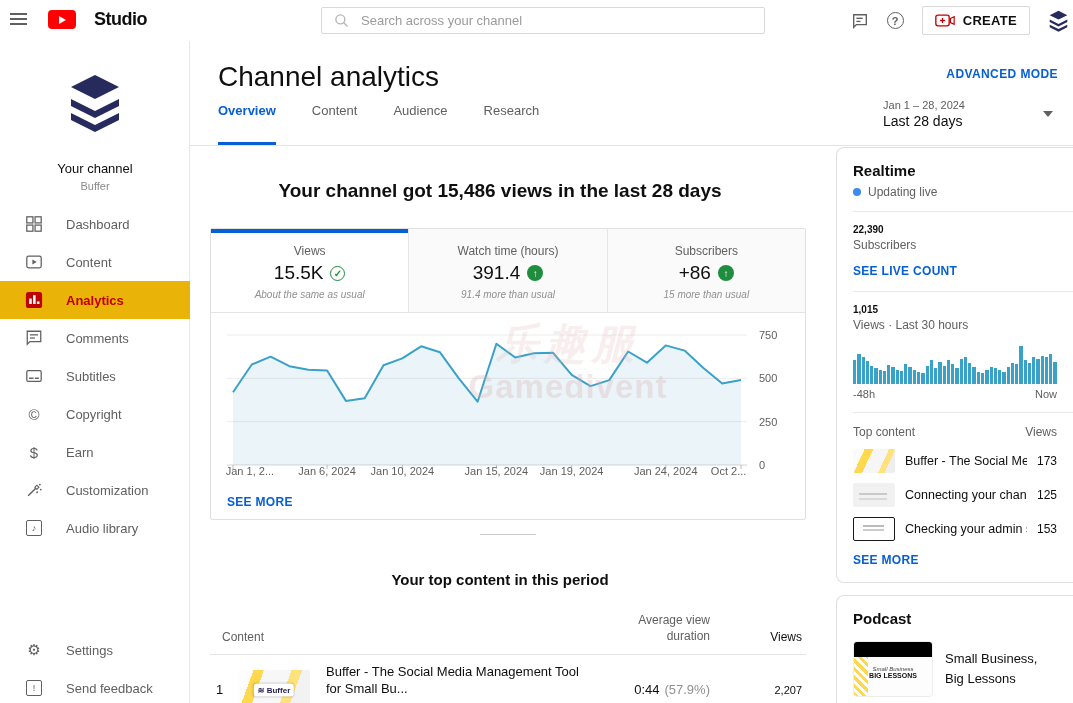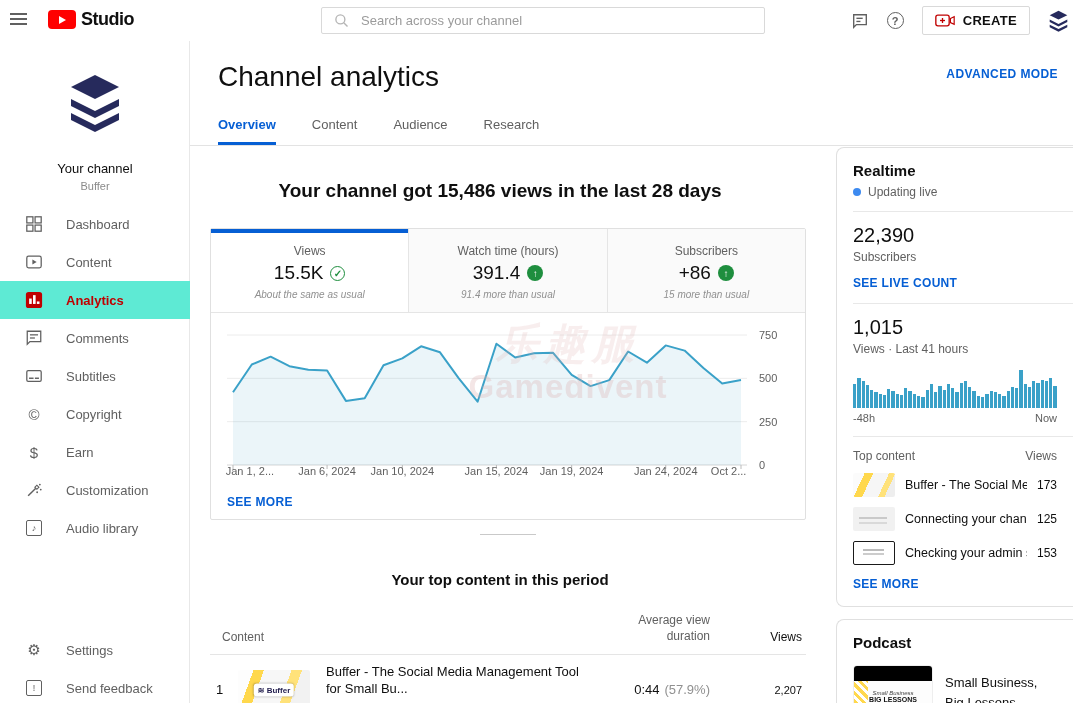--- a/index.html
+++ b/index.html
@@ -3,21 +3,21 @@
 <meta charset="utf-8">
 <style>
   * { margin:0; padding:0; box-sizing:border-box; }
   html,body { width:1073px; height:703px; overflow:hidden; }
   body { font-family:"Liberation Sans", sans-serif; background:#fff; color:#0f0f0f; position:relative; }
 
   
   .topbar { position:absolute; top:0; left:0; width:1073px; height:41px; background:#fff; z-index:30; }
   .hamburger { position:absolute; left:10px; top:13px; width:17px; height:13px; cursor:pointer; }
   .hamburger div { height:1.6px; background:#606060; margin-bottom:3.6px; }
-  .yt-logo { position:absolute; left:48px; top:9px; display:flex; align-items:center; gap:5px;justify-content:center; }
+  .yt-logo { position:absolute; left:48px; top:9px; display:flex; align-items:center; gap:18px;justify-content:center; }
   .yt-badge { width:28px; height:19px; background:#f00; border-radius:4px; position:relative; }
   .yt-badge::after { content:""; position:absolute; left:11px; top:5.5px; border-left:7px solid #fff; border-top:4px solid transparent; border-bottom:4px solid transparent; }
   .yt-wordmark { font-size:18px; font-weight:700; letter-spacing:-0.5px; color:#0f0f0f; }
   .searchbox { position:absolute; left:321px; top:7px; width:444px; height:27px; border:1px solid #d9d9d9; border-radius:2px; display:flex; align-items:center; padding-left:12px; gap:12px; background:#fff; }
   .searchbox input { border:none; outline:none; flex:1; font-size:13px; font-family:"Liberation Sans",sans-serif; color:#0f0f0f; background:transparent; }
   .searchbox input::placeholder { color:#9b9b9b; }
   .topbar-right { position:absolute; right:0; top:0; height:41px; display:flex; align-items:center; gap:18px; padding-right:4px; }
   .icon-btn { color:#606060; display:flex; align-items:center; justify-content:center; cursor:pointer; }
   .help-circle { width:17px; height:17px; border:1.5px solid #606060; border-radius:50%; font-size:11px; font-weight:700; color:#606060; display:flex; align-items:center; justify-content:center; }
   .create-btn { display:flex; align-items:center; gap:8px; border:1px solid #d9d9d9; border-radius:2px; height:29px; padding:0 12px; background:#fff; cursor:pointer; }
@@ -25,31 +25,31 @@
 
   
   .sidebar { position:absolute; left:0; top:41px; width:190px; height:662px; background:#fff; border-right:1px solid #e8e8e8; }
   .channel-avatar { position:absolute; left:0; top:32px; width:190px; display:flex; justify-content:center; }
   .channel-name { position:absolute; top:120px; width:190px; text-align:center; font-size:13px; color:#0f0f0f; }
   .channel-handle { position:absolute; top:139px; width:190px; text-align:center; font-size:11px; color:#8a8a8a; }
   .nav { position:absolute; top:164px; left:0; width:190px; }
   .nav-item { height:38px; display:flex; align-items:center; padding-left:24px; gap:22px; cursor:pointer; }
   .nav-item .nav-icon { width:20px; height:20px; display:flex; align-items:center; justify-content:center; color:#606060; font-size:15px; }
   .nav-item .nav-label { font-size:13px; color:#606060; }
-  .nav-item.active { background:#5eead4; }
+  .nav-item.active { background:#eab308; }
   .nav-item.active .nav-label { color:#c00000; font-weight:700; }
   .nav-footer { position:absolute; top:590px; left:0; width:190px; }
   .boxed-glyph { width:16px; height:16px; border:1.5px solid #606060; border-radius:2px; font-size:9px; color:#606060; display:flex; align-items:center; justify-content:center; }
 
   
   .header { position:absolute; left:190px; top:41px; width:883px; height:105px; background:#fff; border-bottom:1px solid #e3e3e3; z-index:20; }
   .page-title { position:absolute; left:28px; top:20px; font-size:28px; font-weight:500; color:#0f0f0f; }
   .advanced-mode { position:absolute; right:15px; top:26px; font-size:12px; font-weight:700; color:#065fd4; letter-spacing:0.4px; cursor:pointer; }
   .tabs { position:absolute; left:28px; bottom:0; display:flex; gap:36px; }
-  .tab { padding-bottom:13px; font-size:13px; color:#606060; cursor:pointer; position:relative; }
+  .tab { padding-bottom:27px; font-size:13px; color:#606060; cursor:pointer; position:relative; }
   .tab.active { color:#065fd4; font-weight:700; }
   .tab.active::after { content:""; position:absolute; left:0; right:0; bottom:0; height:3px; background:#065fd4; }
   .date-picker { position:absolute; right:20px; bottom:16px; display:flex; align-items:center; cursor:pointer; }
   .date-texts { text-align:left; }
   .date-range { font-size:11px; color:#606060; }
   .date-preset { font-size:14px; color:#0f0f0f; margin-top:2px; }
   .caret-down { width:0; height:0; border-left:5px solid transparent; border-right:5px solid transparent; border-top:6px solid #606060; margin-left:78px; }
 
   
   .main { position:absolute; left:190px; top:146px; width:646px; height:557px; background:#fff; }
@@ -88,21 +88,21 @@
   .td-duration .pct { color:#909090; margin-left:5px; }
   .td-views { width:92px; text-align:right; font-size:11px; color:#0f0f0f; }
 
   
   .right-panel { position:absolute; left:836px; top:147px; width:237px; }
   .panel-card { border:1px solid #e0e0e0; border-right:none; border-radius:8px 0 0 8px; background:#fff; padding:14px 16px; }
   .rt-title { font-size:15px; font-weight:700; color:#0f0f0f; }
   .rt-live { display:flex; align-items:center; gap:7px; margin-top:6px; font-size:12px; color:#606060; }
   .live-dot { width:8px; height:8px; border-radius:50%; background:#3d8af0; }
   .divider { border-top:1px solid #e8e8e8; margin:12px -16px 12px 0; }
-  .big-num { font-size:20px; font-weight:400; color:#0f0f0f; }
+  .big-num { font-size:10px; font-weight:700; color:#0f0f0f; }
   .sub-label { font-size:12px; color:#606060; margin-top:3px; }
   .blue-link { font-size:12px; font-weight:700; color:#065fd4; letter-spacing:0.3px; margin-top:12px; display:inline-block; cursor:pointer; }
   .rt-bars { display:flex; align-items:flex-end; gap:1px; height:40px; margin-top:12px; }
   .rt-bars div { flex:1; background:#3aa1c8; }
   .rt-axis { display:flex; justify-content:space-between; font-size:11px; color:#606060; margin-top:4px; }
   .tc-head { display:flex; justify-content:space-between; font-size:12px; color:#606060; }
   .tc-row { display:flex; align-items:center; margin-top:10px; cursor:pointer; }
   .tc-thumb { width:42px; height:24px; border-radius:2px; margin-right:10px; flex-shrink:0; position:relative; overflow:hidden; }
   .tc-thumb.c1 { background:linear-gradient(115deg,#fbfbfb 0 22%,#ffd84d 22% 38%,#f6f6f6 38% 68%,#ffe27a 68% 80%,#eee 80%); }
   .tc-thumb.c2 { background:#f1f1f1; }
@@ -281,20 +281,27 @@
 </div>
 
 <div class="header">
   <div class="page-title">Channel analytics</div>
   <div class="advanced-mode">ADVANCED MODE</div>
   <div class="tabs">
     <div class="tab active">Overview</div>
     <div class="tab">Content</div>
     <div class="tab">Audience</div>
     <div class="tab">Research</div>
+  </div>
+  <div class="date-picker">
+    <div class="date-texts">
+      <div class="date-range">Jan 1 – 28, 2024</div>
+      <div class="date-preset">Last 28 days</div>
+    </div>
+    <div class="caret-down"></div>
   </div>
 </div>
 
 <div class="main">
   <div class="headline">Your channel got 15,486 views in the last 28 days</div>
 
   <div class="chart-card">
     <div class="metrics">
       <div class="metric selected">
         <div class="sel-bar"></div>
@@ -387,21 +394,21 @@
     <div class="rt-live">
         <span class="live-dot"></span>
         <span>Updating live</span>
       </div>
     <div class="divider"></div>
     <div class="big-num">22,390</div>
     <div class="sub-label">Subscribers</div>
     <span class="blue-link">SEE LIVE COUNT</span>
     <div class="divider"></div>
     <div class="big-num">1,015</div>
-    <div class="sub-label">Views · Last 41 hours</div>
+    <div class="sub-label">Views · Last 30 hours</div>
     <div class="rt-bars" id="rt-bars">
         <div style="height: 24px;"></div>
         <div style="height: 30px;"></div>
         <div style="height: 27px;"></div>
         <div style="height: 23px;"></div>
         <div style="height: 18px;"></div>
         <div style="height: 16px;"></div>
         <div style="height: 14px;"></div>
         <div style="height: 13px;"></div>
         <div style="height: 19px;"></div>

